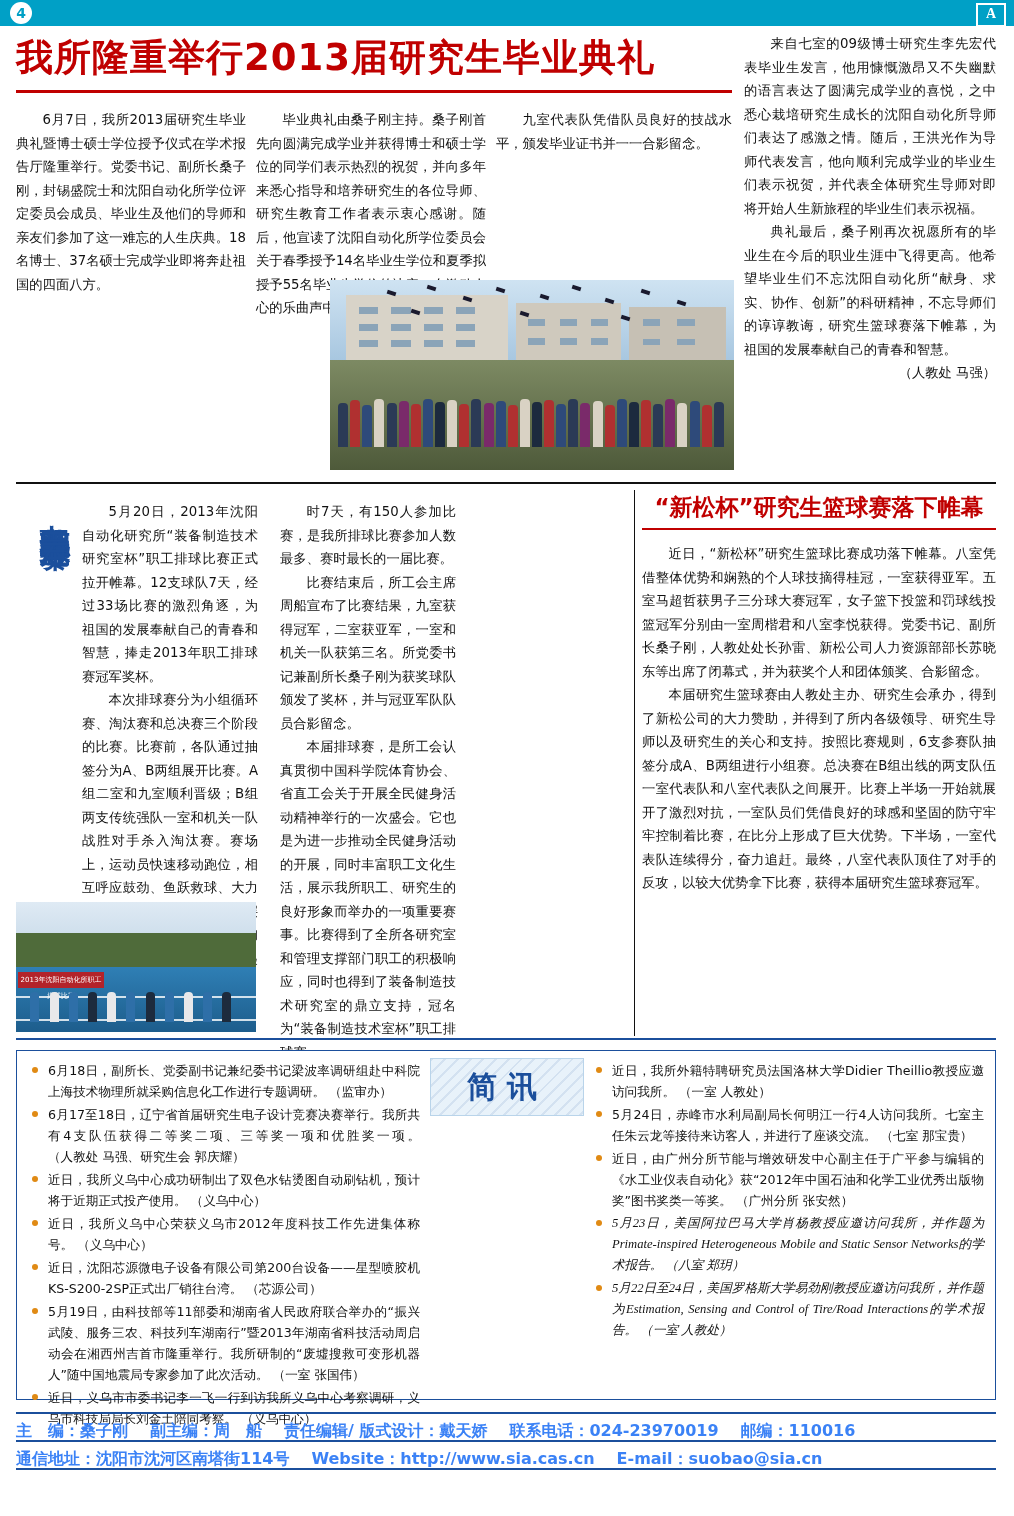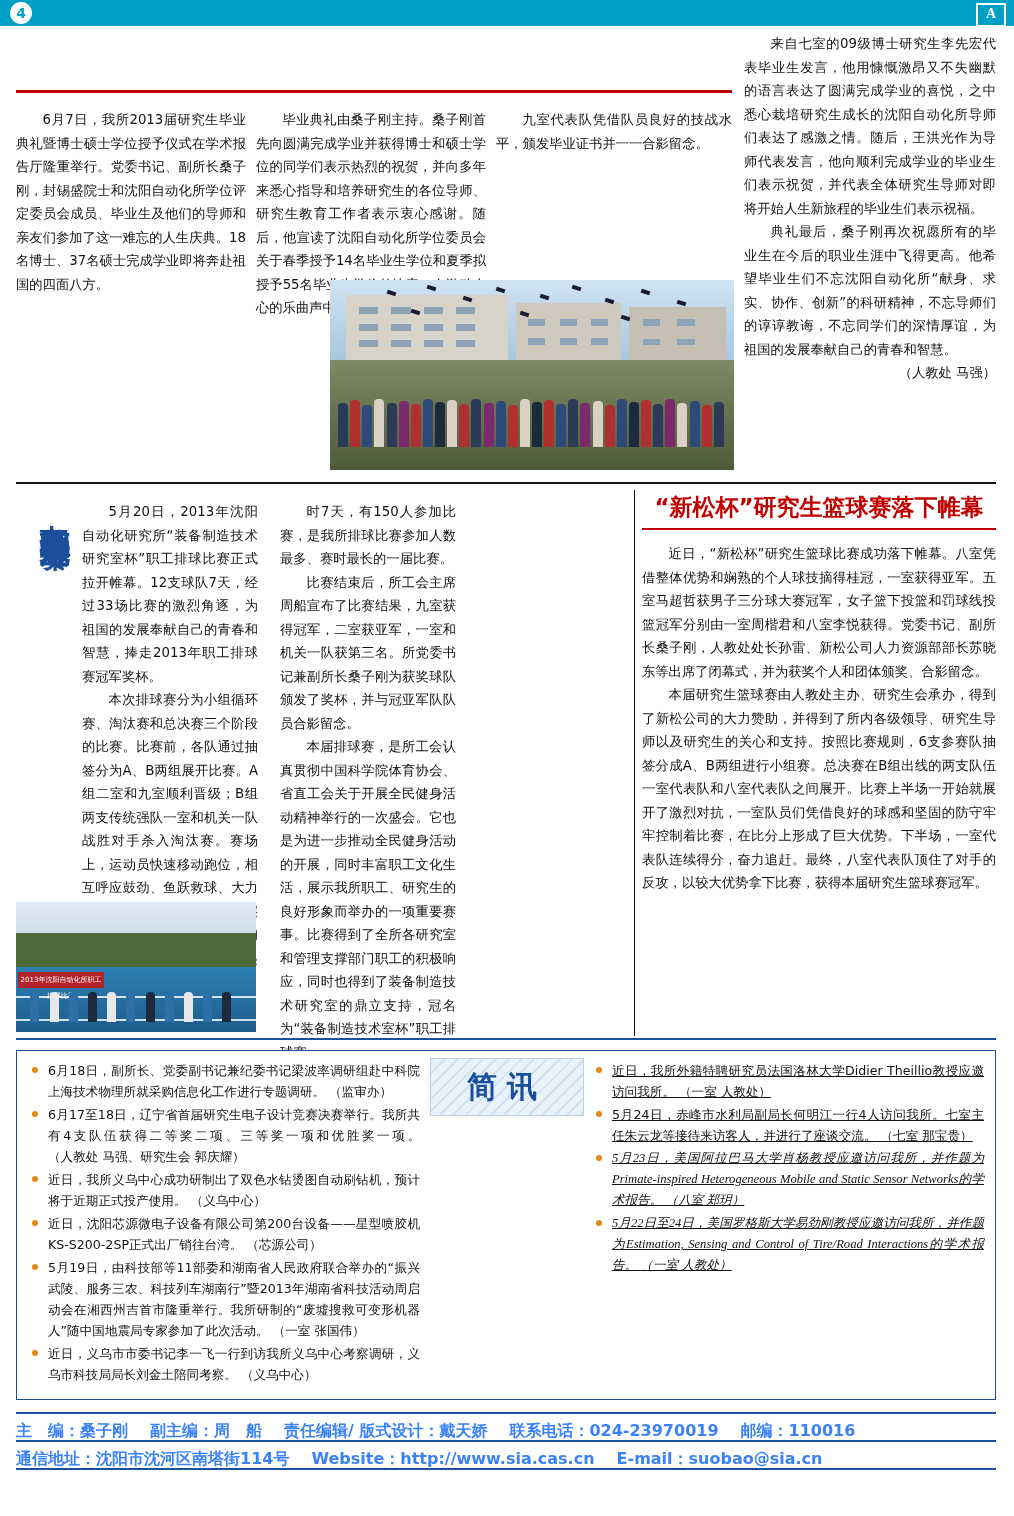--- a/index.html
+++ b/index.html
@@ -117,21 +117,21 @@
   }
   .jianxun{
     position:absolute;left:420px;top:1028px;width:152px;height:56px;
     background:#e8f2fa;border:1px solid #b9d4ea;
     color:#1b4f9c;font-size:30px;font-weight:bold;letter-spacing:10px;
     text-align:center;line-height:56px;
   }
   .jianxun .sl{position:absolute;left:0;top:0;width:100%;height:100%;
      background:repeating-linear-gradient(135deg,rgba(27,79,156,.10) 0 2px,transparent 2px 9px);}
   .bcol1{position:absolute;left:20px;top:1030px;width:390px;}
-  .bcol2{position:absolute;left:584px;top:1030px;width:390px;text-decoration:underline;}
+  .bcol2{position:absolute;left:584px;top:1030px;width:390px;}
   .brief{
     position:relative;padding-left:18px;margin-bottom:2px;
     font-size:12.6px;line-height:21px;text-align:justify;text-justify:inter-ideograph;
   }
   .brief .dot{position:absolute;left:2px;top:7px;width:6px;height:6px;border-radius:50%;
     background:#e08a14;}
   .brief .src{white-space:nowrap;}
   .it{font-style:italic;font-family:"Liberation Serif",serif;}
 
   
@@ -153,34 +153,35 @@
 
 <div class="page">
 
   <div class="topbar">
     <div class="pagenum">4</div>
     <div class="logo">A</div>
   </div>
 
   <div class="frame">
 
+    <div class="headline">我所隆重举行2013届研究生毕业典礼</div>
     <div class="headline-rule"></div>
 
     <div class="a1c1 body-txt">
       <p>6月7日，我所2013届研究生毕业典礼暨博士硕士学位授予仪式在学术报告厅隆重举行。党委书记、副所长桑子刚，封锡盛院士和沈阳自动化所学位评定委员会成员、毕业生及他们的导师和亲友们参加了这一难忘的人生庆典。18名博士、37名硕士完成学业即将奔赴祖国的四面八方。</p>
     </div>
     <div class="a1c2 body-txt">
       <p>毕业典礼由桑子刚主持。桑子刚首先向圆满完成学业并获得博士和硕士学位的同学们表示热烈的祝贺，并向多年来悉心指导和培养研究生的各位导师、研究生教育工作者表示衷心感谢。随后，他宣读了沈阳自动化所学位委员会关于春季授予14名毕业生学位和夏季拟授予55名毕业生学位的决定。在激动人心的乐曲声中，封锡</p>
     </div>
     <div class="a1c3 body-txt">
       <p>九室代表队凭借队员良好的技战水平，颁发毕业证书并一一合影留念。</p>
     </div>
     <div class="a1c4 body-txt">
       <p>来自七室的09级博士研究生李先宏代表毕业生发言，他用慷慨激昂又不失幽默的语言表达了圆满完成学业的喜悦，之中悉心栽培研究生成长的沈阳自动化所导师们表达了感激之情。随后，王洪光作为导师代表发言，他向顺利完成学业的毕业生们表示祝贺，并代表全体研究生导师对即将开始人生新旅程的毕业生们表示祝福。</p>
-      <p>典礼最后，桑子刚再次祝愿所有的毕业生在今后的职业生涯中飞得更高。他希望毕业生们不忘沈阳自动化所“献身、求实、协作、创新”的科研精神，不忘导师们的谆谆教诲，不忘同学们的深情厚谊，为祖国的发展奉献自己的青春和智慧。</p>
+      <p>典礼最后，桑子刚再次祝愿所有的毕业生在今后的职业生涯中飞得更高。他希望毕业生们不忘沈阳自动化所“献身、求实、协作、创新”的科研精神，不忘导师们的谆谆教诲，研究生篮球赛落下帷幕，为祖国的发展奉献自己的青春和智慧。</p>
       <p class="sign">（人教处 马强）</p>
     </div>
 
     <div class="photo1">
       <div class="ph1-sky"></div>
       <div class="ph1-bldg">
         <div class="ph1-win" style="left:8%;top:18%;width:12%;height:10%"></div>
         <div class="ph1-win" style="left:28%;top:18%;width:12%;height:10%"></div>
         <div class="ph1-win" style="left:48%;top:18%;width:12%;height:10%"></div>
         <div class="ph1-win" style="left:68%;top:18%;width:12%;height:10%"></div>
@@ -317,20 +318,25 @@
         <span>6月17至18日，辽宁省首届研究生电子设计竞赛决赛举行。我所共有4支队伍获得二等奖二项、三等奖一项和优胜奖一项。</span>
         <span class="src">（人教处 马强、研究生会 郭庆耀）</span>
       </div>
       <div class="brief">
         <span class="dot"></span>
         <span>近日，我所义乌中心成功研制出了双色水钻烫图自动刷钻机，预计将于近期正式投产使用。</span>
         <span class="src">（义乌中心）</span>
       </div>
       <div class="brief">
         <span class="dot"></span>
+        <span>近日，我所义乌中心荣获义乌市2012年度科技工作先进集体称号。</span>
+        <span class="src">（义乌中心）</span>
+      </div>
+      <div class="brief">
+        <span class="dot"></span>
         <span>近日，沈阳芯源微电子设备有限公司第200台设备——星型喷胶机KS-S200-2SP正式出厂销往台湾。</span>
         <span class="src">（芯源公司）</span>
       </div>
       <div class="brief">
         <span class="dot"></span>
         <span>5月19日，由科技部等11部委和湖南省人民政府联合举办的“振兴武陵、服务三农、科技列车湖南行”暨2013年湖南省科技活动周启动会在湘西州吉首市隆重举行。我所研制的“废墟搜救可变形机器人”随中国地震局专家参加了此次活动。</span>
         <span class="src">（一室 张国伟）</span>
       </div>
       <div class="brief">
         <span class="dot"></span>
@@ -347,20 +353,25 @@
     <div class="bcol2">
       <div class="brief">
         <span class="dot"></span>
         <span>近日，我所外籍特聘研究员法国洛林大学Didier Theillio教授应邀访问我所。</span>
         <span class="src">（一室 人教处）</span>
       </div>
       <div class="brief">
         <span class="dot"></span>
         <span>5月24日，赤峰市水利局副局长何明江一行4人访问我所。七室主任朱云龙等接待来访客人，并进行了座谈交流。</span>
         <span class="src">（七室 那宝贵）</span>
+      </div>
+      <div class="brief">
+        <span class="dot"></span>
+        <span>近日，由广州分所节能与增效研发中心副主任于广平参与编辑的《水工业仪表自动化》获“2012年中国石油和化学工业优秀出版物奖”图书奖类一等奖。</span>
+        <span class="src">（广州分所 张安然）</span>
       </div>
       <div class="brief it">
         <span class="dot"></span>
         <span>5月23日，美国阿拉巴马大学肖杨教授应邀访问我所，并作题为Primate-inspired Heterogeneous Mobile and Static Sensor Networks的学术报告。</span>
         <span class="src">（八室 郑玥）</span>
       </div>
       <div class="brief it">
         <span class="dot"></span>
         <span>5月22日至24日，美国罗格斯大学易劲刚教授应邀访问我所，并作题为Estimation, Sensing and Control of Tire/Road Interactions的学术报告。</span>
         <span class="src">（一室 人教处）</span>

